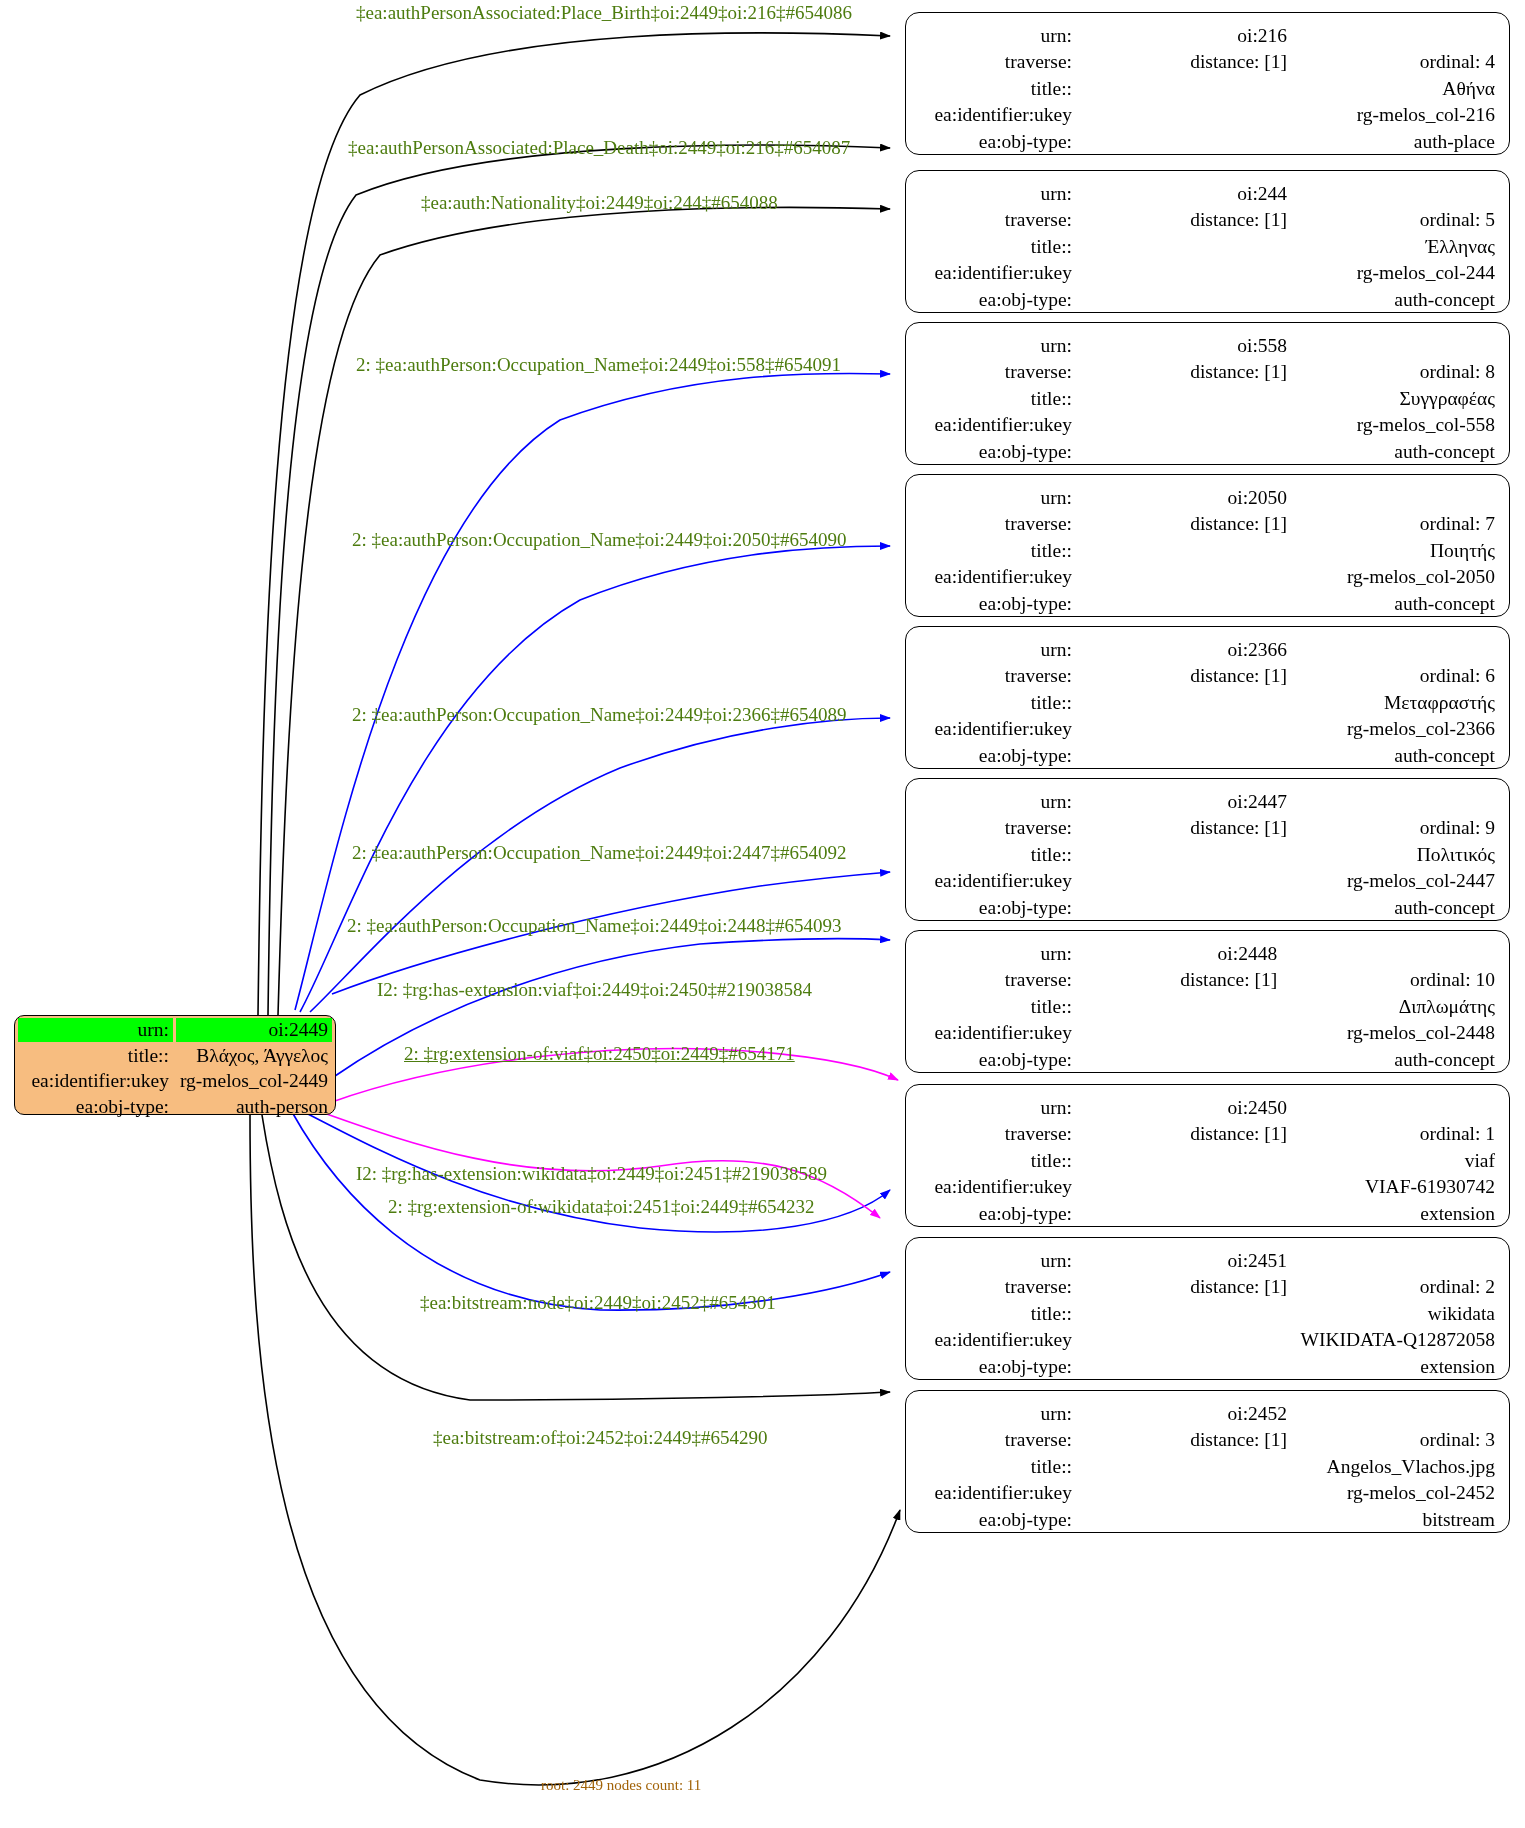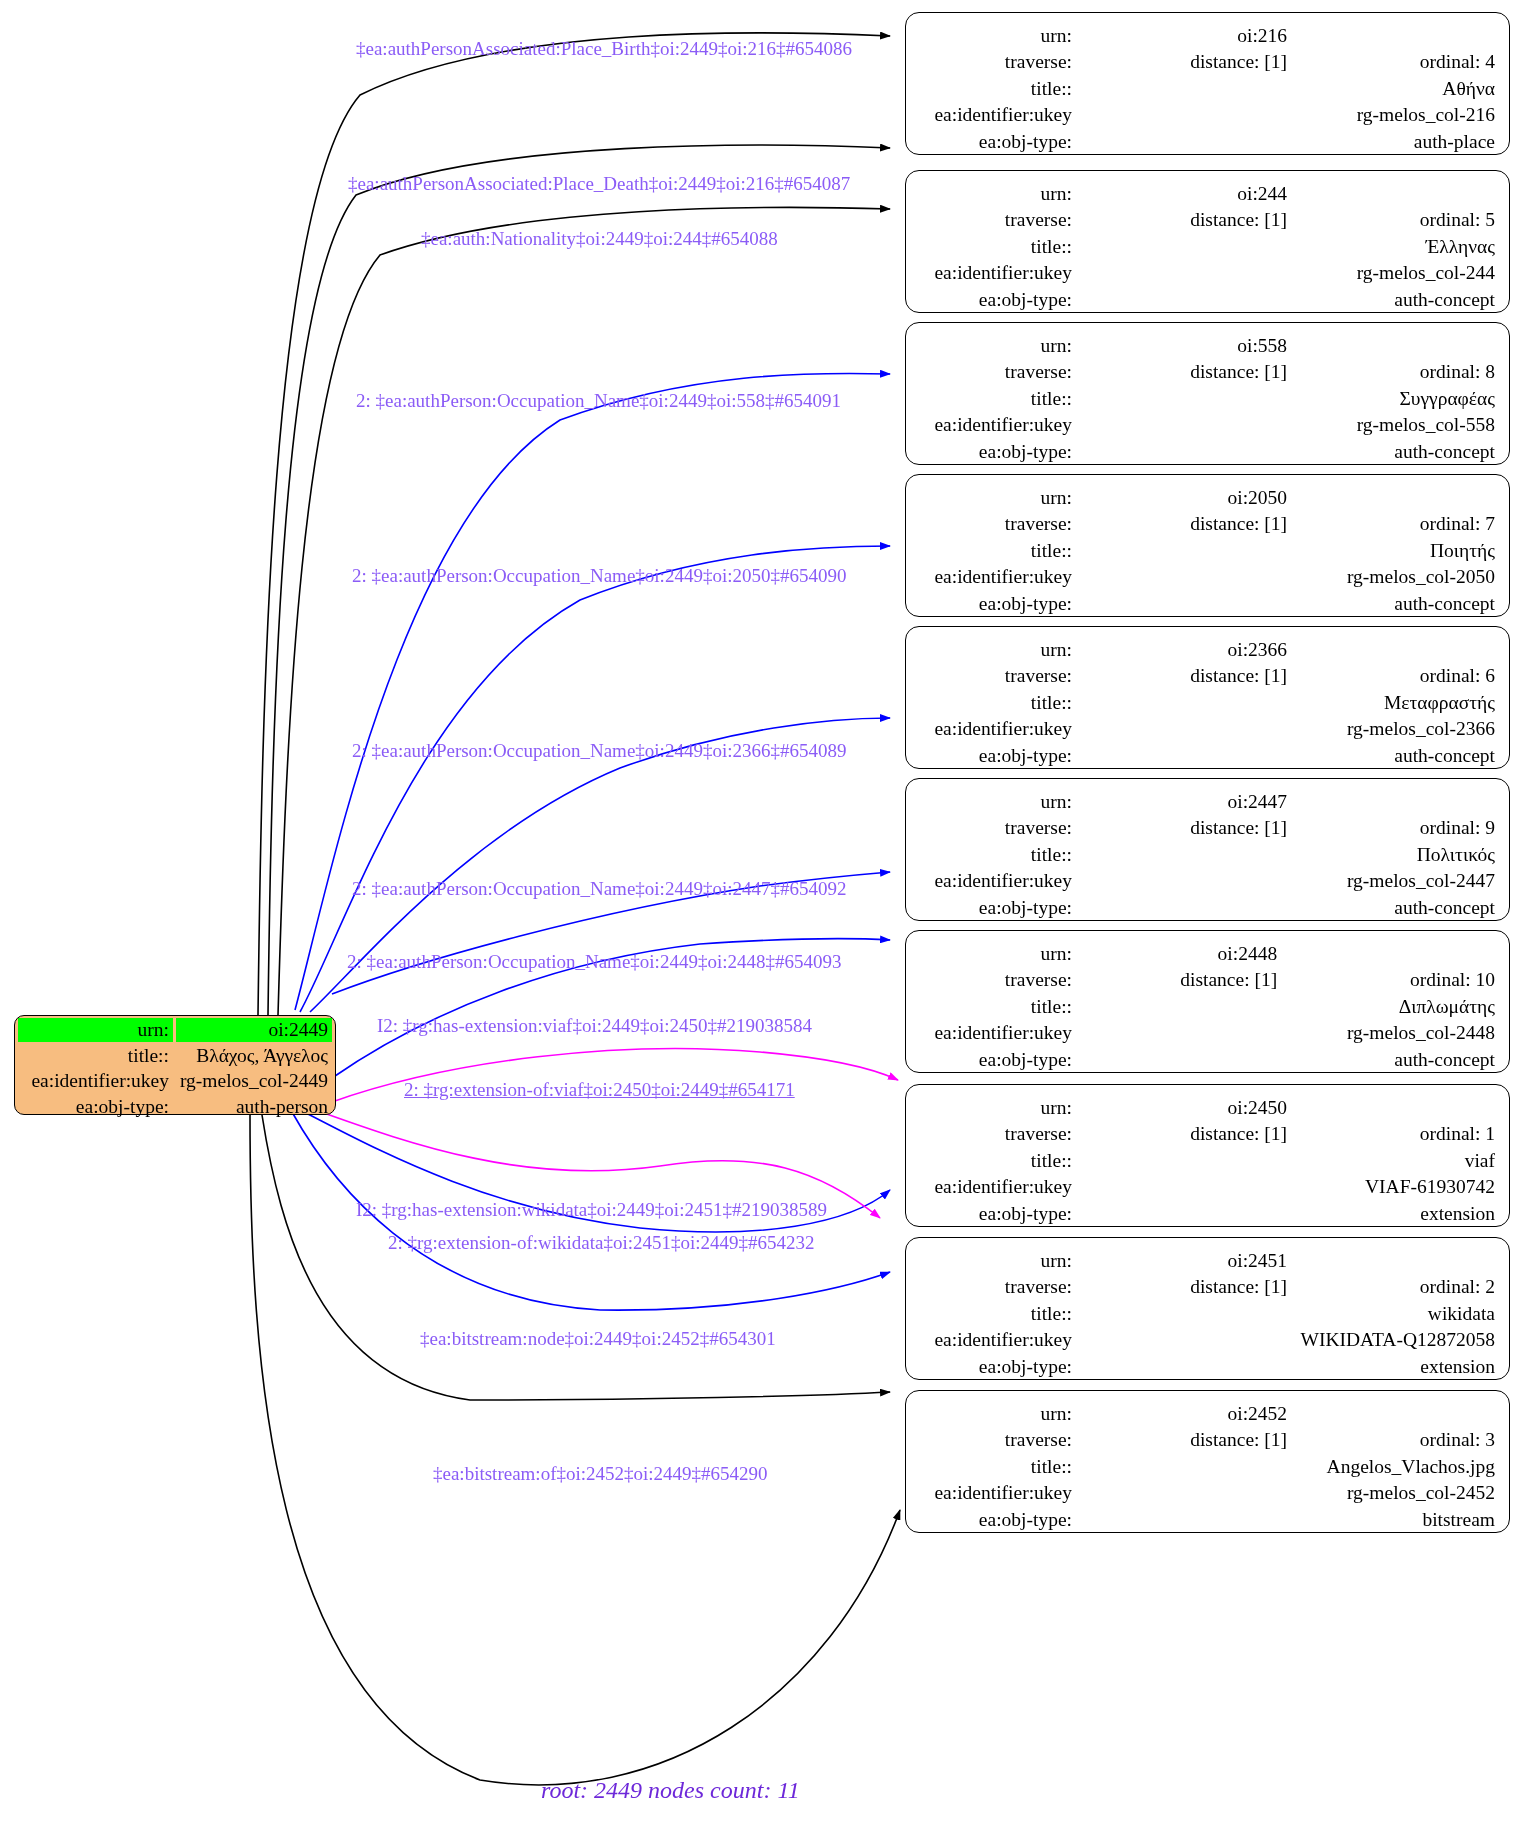--- a/index.html
+++ b/index.html
@@ -58,31 +58,29 @@
   .node.root table { border-collapse: separate; border-spacing: 3px 2px; }
   .node.root td {
     font-size: 19.5px;
     padding: 2px 4px;
   }
   .node.root td.hl { background: #00ff00; }
 
   .edge-label {
     position: absolute;
     font-size: 19px;
-    color: #8b5cf6;
+    color: #4d7c0f;
     white-space: nowrap;
     line-height: 1;
-    margin-top: 36px;
   }
   .footer-label {
     position: absolute;
-    font-size: 24px;
-    color: #6d28d9;
+    font-size: 15px;
+    color: #a16207;
     white-space: nowrap;
-    font-style: italic;
   }
 </style>
 </head>
 <body>
 
 <div id="canvas">
 
   <svg class="edge-layer" viewBox="0 0 1525 1828">
     <defs>
       <marker id="ah-black" markerWidth="11" markerHeight="8" refX="10" refY="4" orient="auto" markerUnits="userSpaceOnUse">

